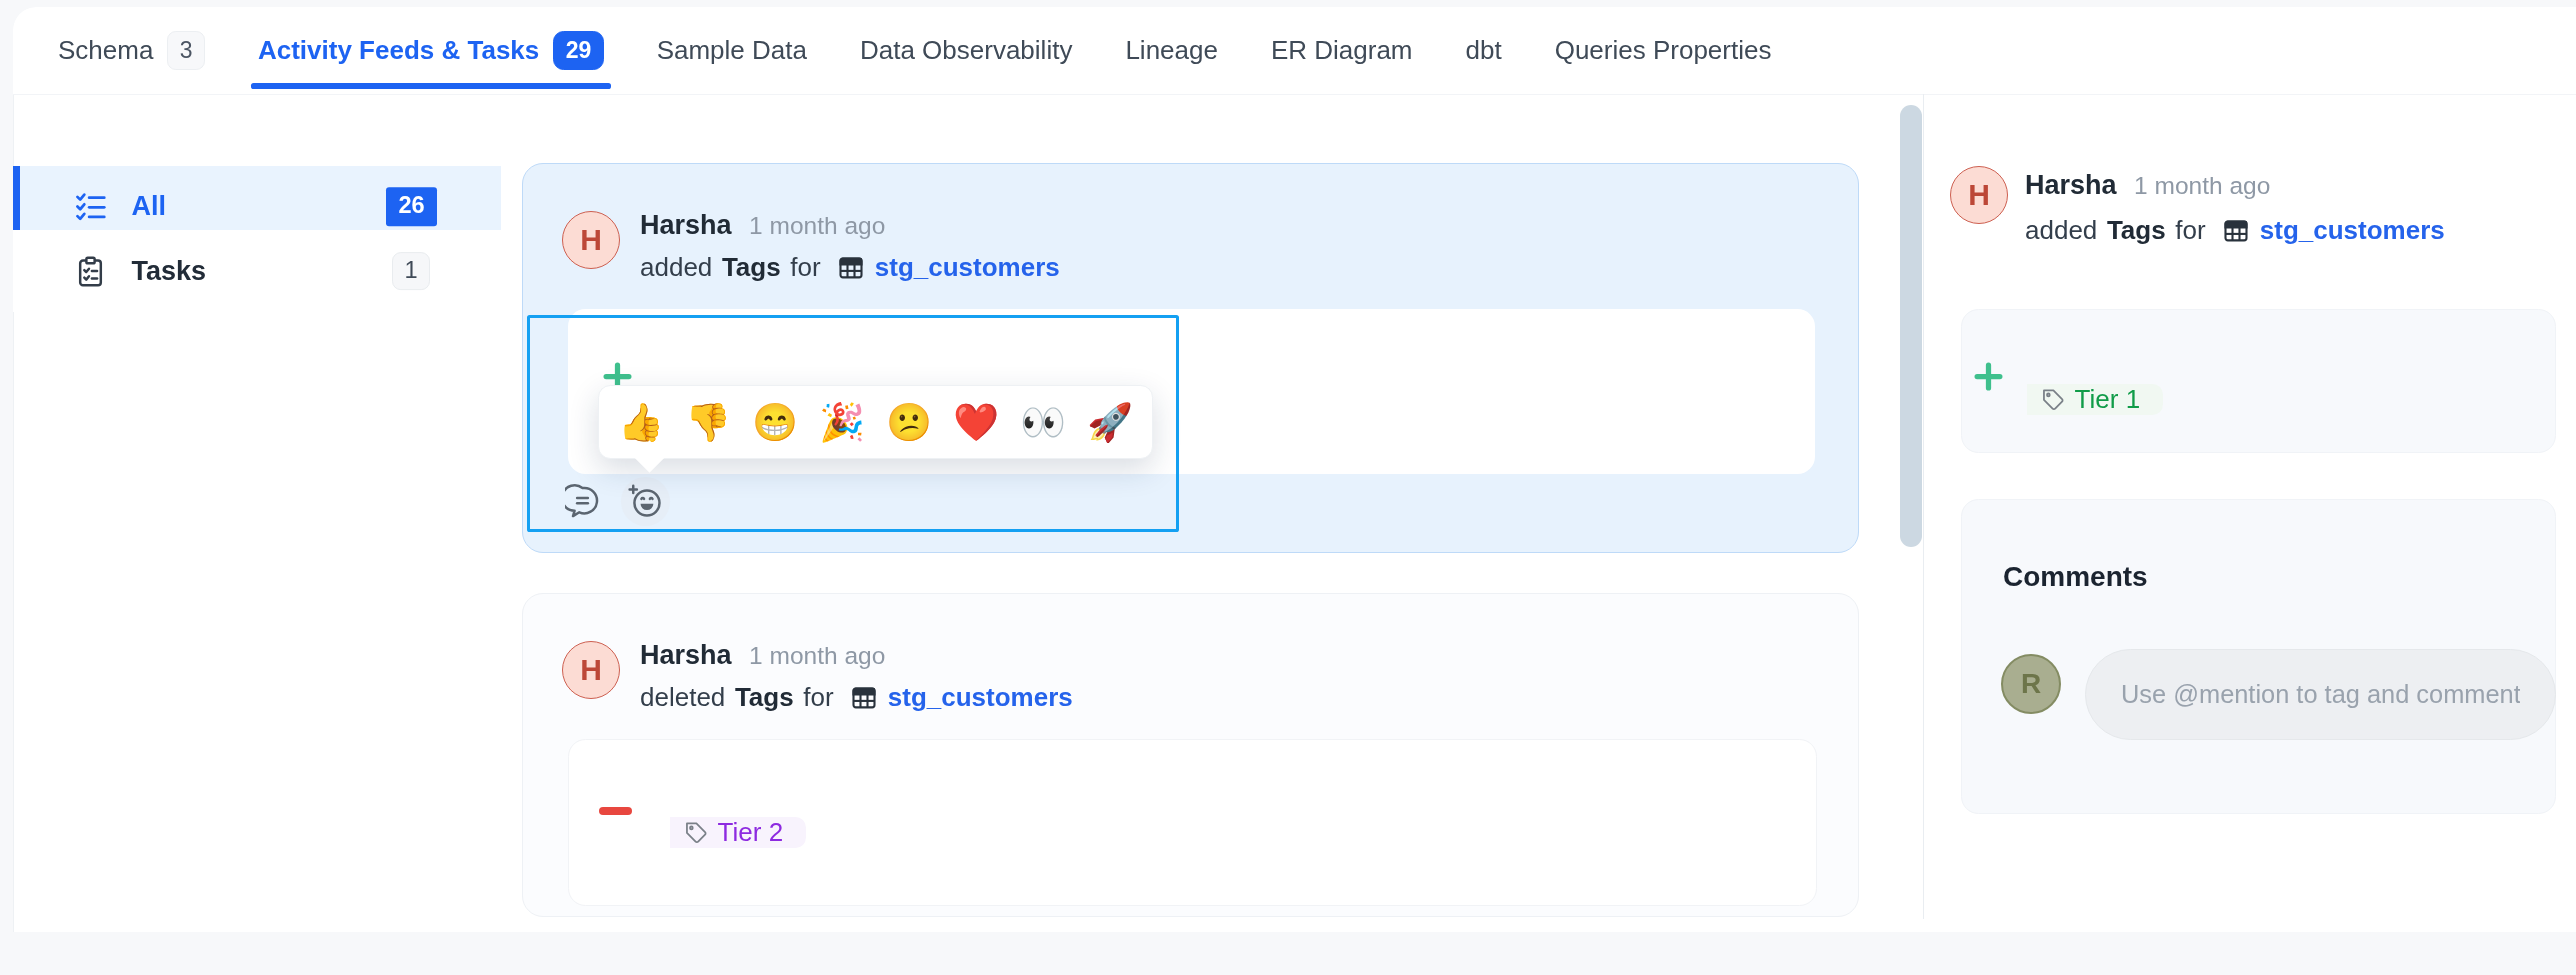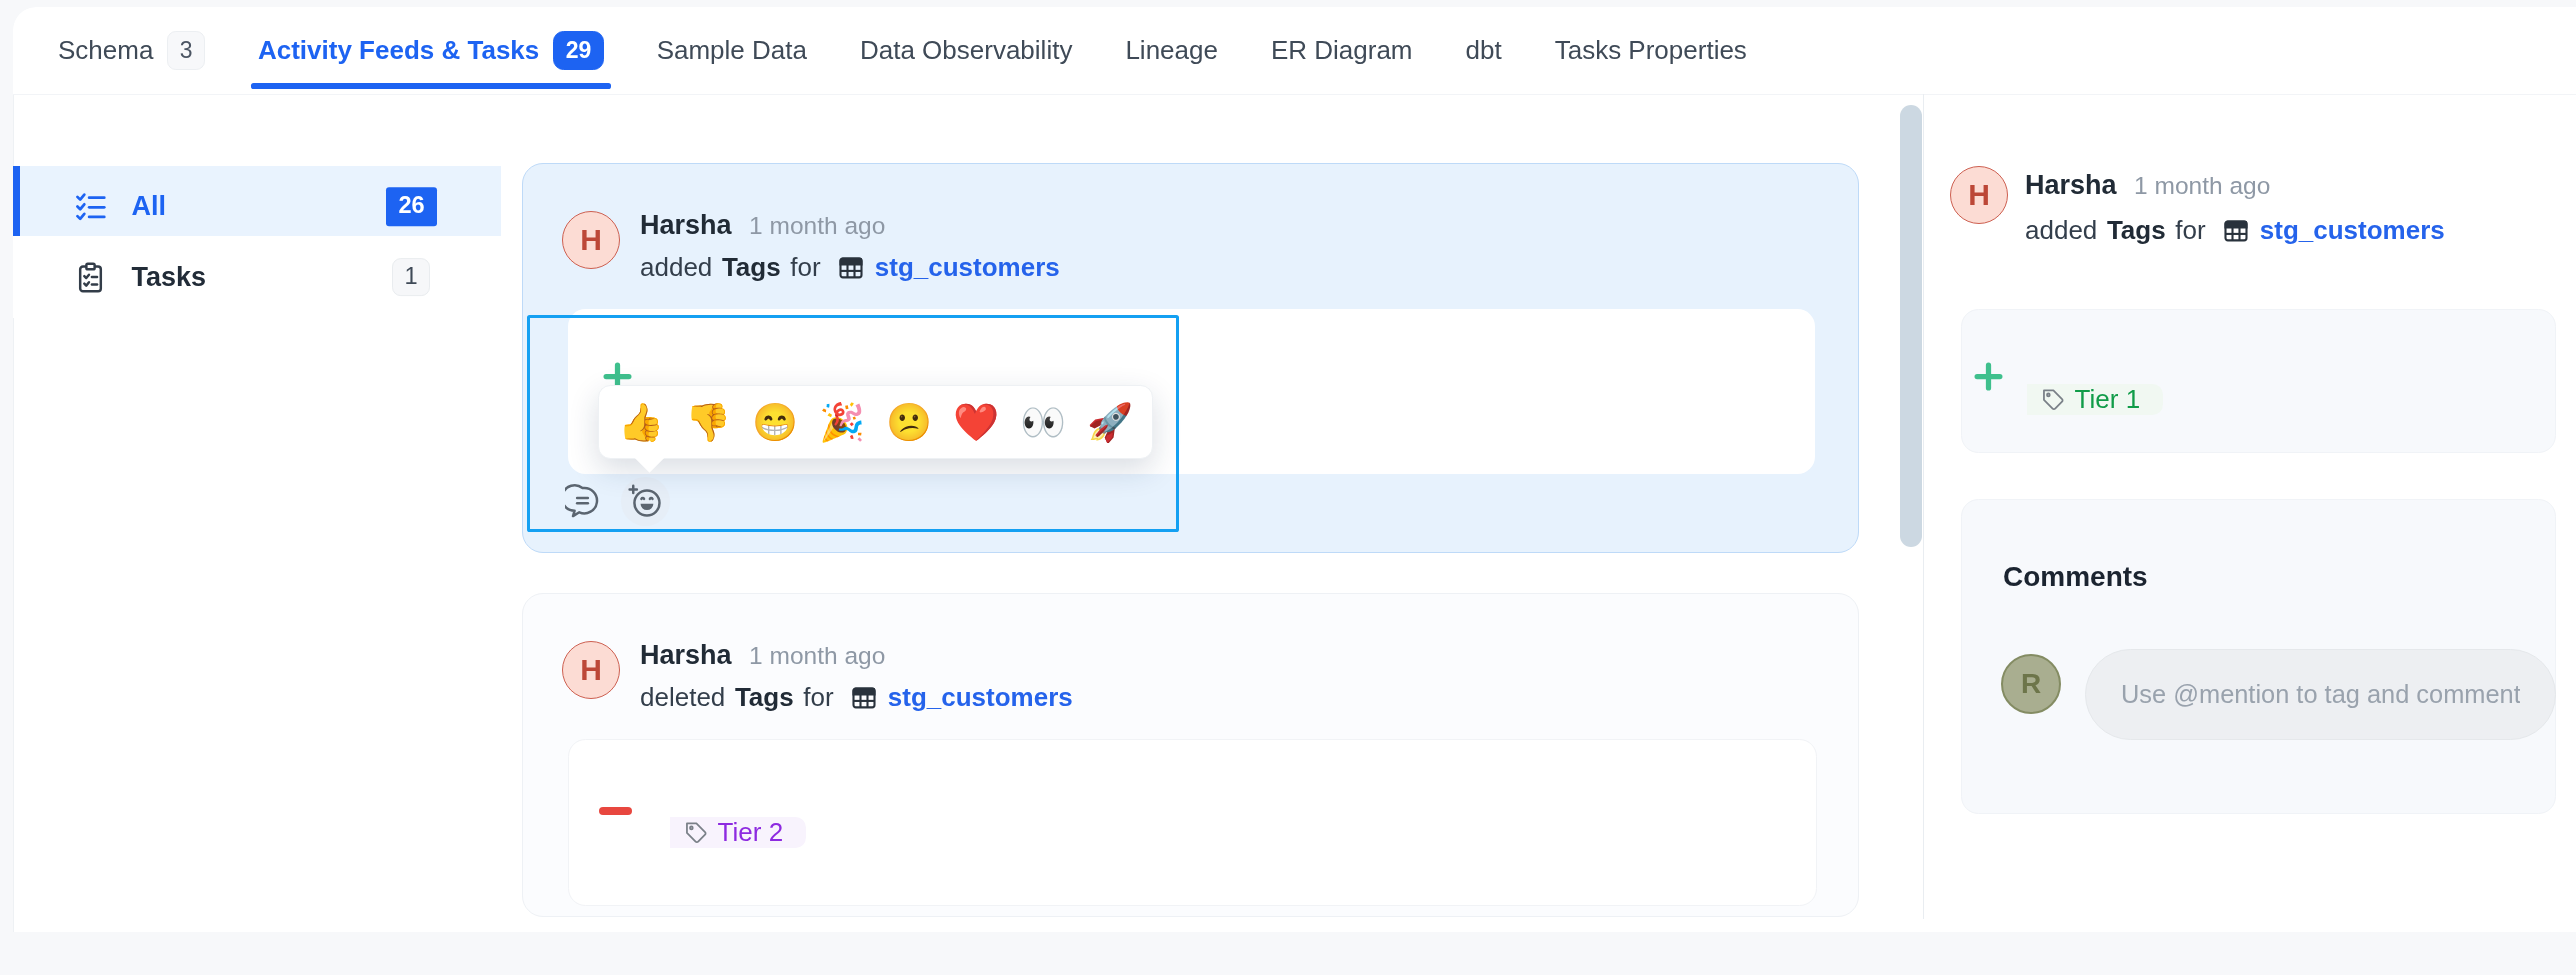--- a/index.html
+++ b/index.html
@@ -21,21 +21,21 @@
   .tab.active::after{content:"";position:absolute;left:-7px;right:-7px;bottom:5.3px;height:5.3px;
                      border-radius:2.6px;background:#1d63f2;}
 
   
   .side-item{position:absolute;left:13px;width:488px;display:flex;align-items:center;cursor:pointer;}
   #side-all{top:166px;height:81px;background:#e9f3fe;}
   #side-all .accent{position:absolute;left:0;top:0;width:7px;height:100%;background:#1d63f2;}
   .sicon{margin-left:61px;width:33px;height:33px;flex:none;}
   .slabel{margin-left:24.5px;font-size:27px;}
   #side-all .slabel{color:#1d63f2;font-weight:bold;}
-  #side-tasks{top:236px;height:82px;background:#ffffff;}
+  #side-tasks{top:230px;height:82px;background:#ffffff;}
   #side-tasks .slabel{color:#222c38;font-weight:600;}
   .count-blue{position:absolute;right:64px;top:50%;transform:translateY(-50%);background:#1d63f2;
               color:#fff;font-size:23.6px;font-weight:bold;padding:7.9px 12.3px;border-radius:3px;line-height:1;}
   .count-grey{position:absolute;right:71px;top:50%;transform:translateY(-50%);background:#f6f7f9;
               border:1.8px solid #e9ecef;color:#3f4a57;font-size:23.6px;padding:6.1px 11.4px;border-radius:8.8px;line-height:1;}
   .vdivider{position:absolute;left:1923px;top:94px;width:0.9px;height:825px;background:#e9edf1;}
 
   
   .card{position:absolute;left:522px;width:1337px;border-radius:21px;box-sizing:border-box;}
   #card1{top:163px;height:390px;background:#e7f2fd;border:1.8px solid #bedaf8;}
@@ -130,21 +130,21 @@
     <div class="tab">
       <span>Lineage</span>
     </div>
     <div class="tab">
       <span>ER Diagram</span>
     </div>
     <div class="tab">
       <span>dbt</span>
     </div>
     <div class="tab">
-      <span>Tasks Properties</span>
+      <span>Queries Properties</span>
     </div>
   </nav>
 
   <div class="side-item" id="side-all">
     <div class="accent"></div>
     <svg class="sicon" viewBox="0 0 24 24" fill="none" stroke="#1d63f2" stroke-width="2" stroke-linecap="round" stroke-linejoin="round">
       <path d="M2.5 5l2 2 3-3.6"></path>
         <line x1="11" y1="5.6" x2="22" y2="5.6"></line>
       <path d="M2.5 12l2 2 3-3.6"></path>
         <line x1="11" y1="12.6" x2="22" y2="12.6"></line>

